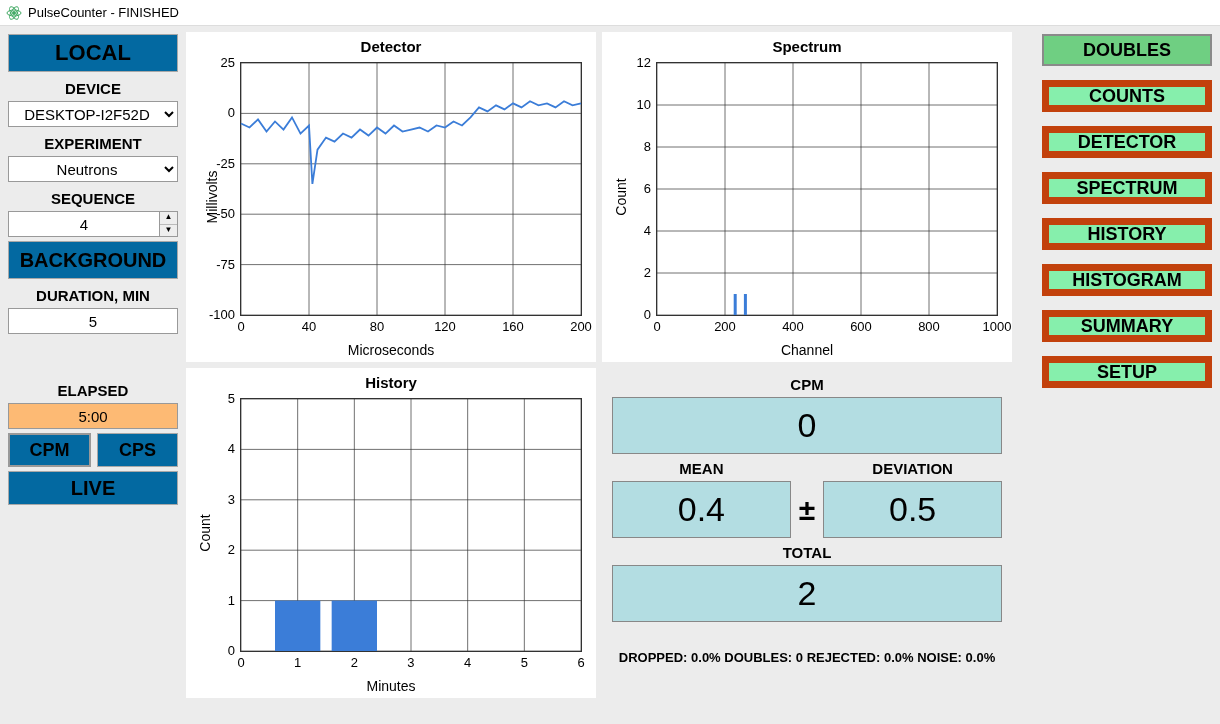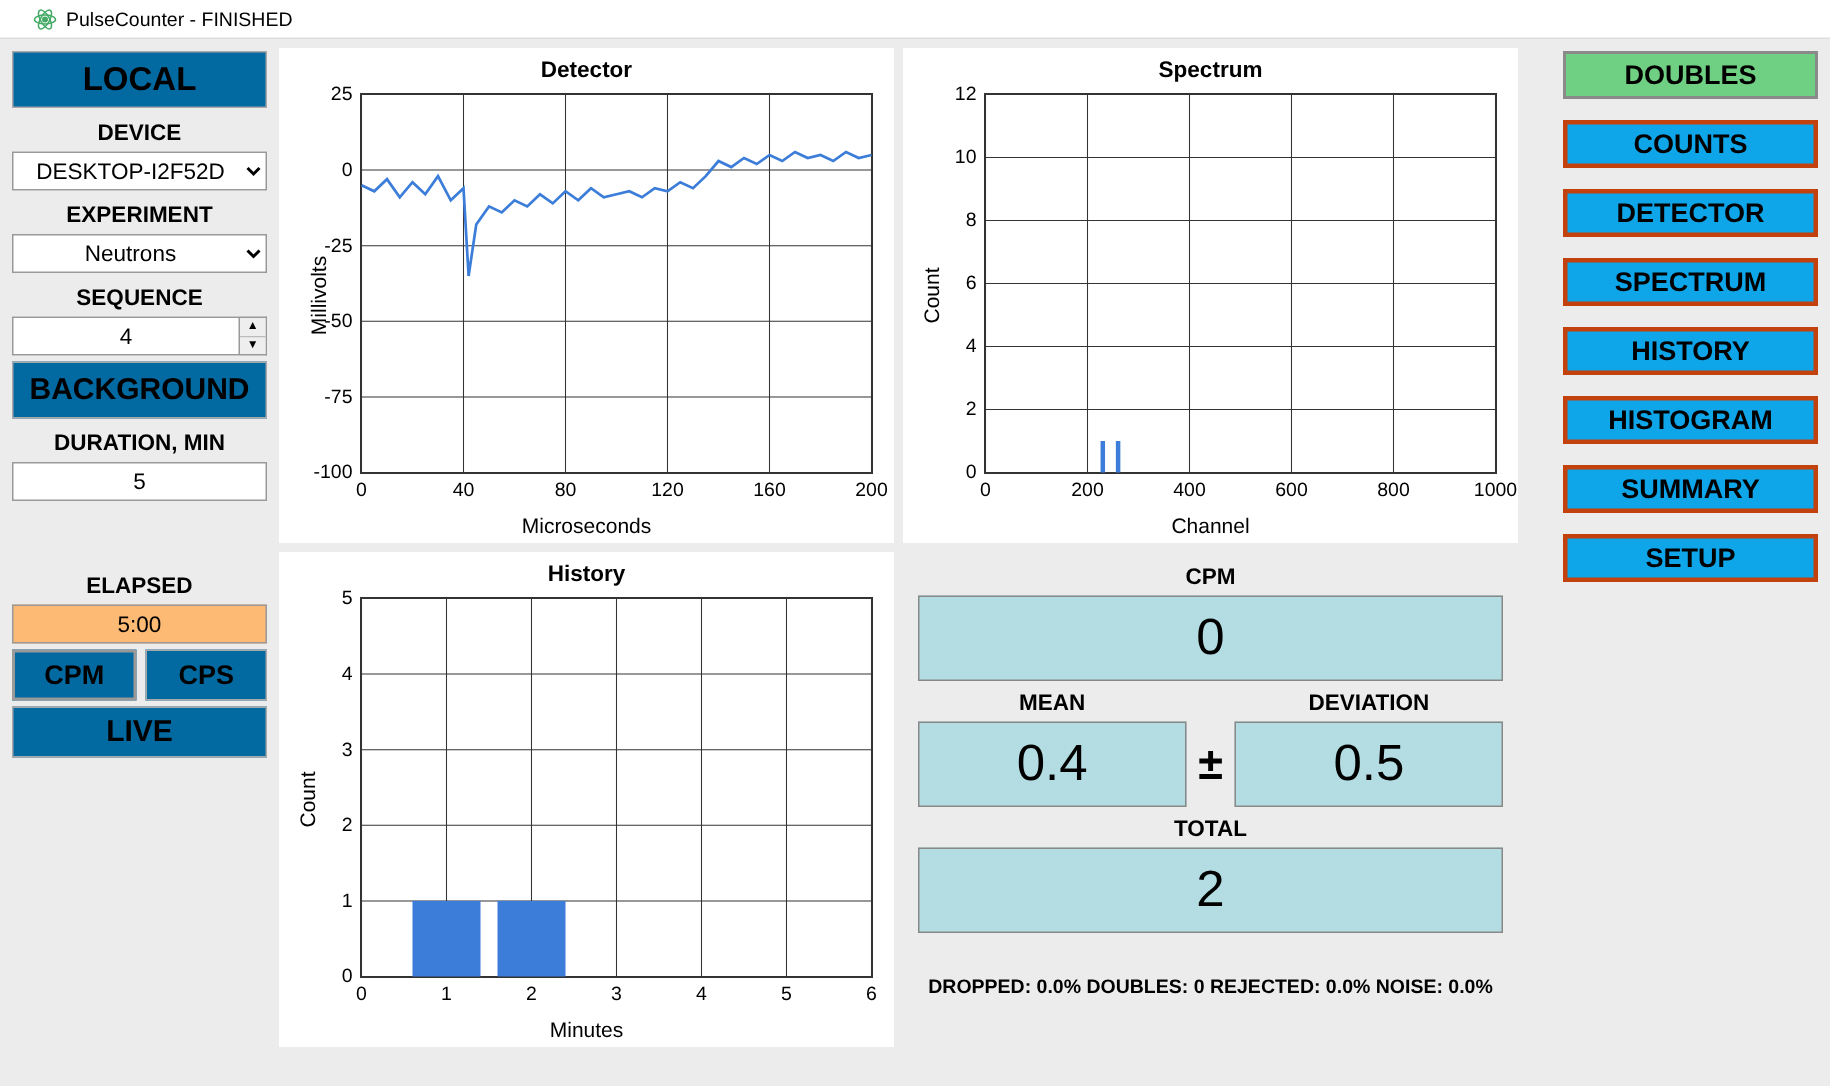--- a/index.html
+++ b/index.html
@@ -11,21 +11,21 @@
     height: 724px;
     overflow: hidden;
     color: #000;
   }
   .titlebar {
     height: 26px;
     background: #fff;
     border-bottom: 1px solid #ddd;
     display: flex;
     align-items: center;
-    padding: 0 22px;
+    padding: 0 6px;
     font-size: 13px;
   }
   .titlebar .app-icon {
     width: 16px; height: 16px; margin-right: 6px;
     display: inline-block;
   }
   .main {
     display: flex;
     height: 698px;
   }
@@ -43,21 +43,21 @@
     justify-content: center;
     font-weight: bold;
     border: 1px solid #999;
     background: #fff;
     height: 32px;
     font-size: 18px;
     user-select: none;
   }
   .btn-orange { background: #0369a1; border: 1px solid #a8a8a8; }
   .btn-pink   { background: #f8c0c8; border: 2px solid #4a90d9; height:38px; font-size:22px;}
-  .btn-green  { background: #0ea5e9; border:3px solid #c2410c; height:32px; font-size:18px;}
+  .btn-green  { background: #86efac; border:7px solid #c2410c; height:32px; font-size:18px;}
   .btn-green.active { background:#6fcf82; border:2px solid #8a8a8a;}
   .label {
     text-align: center;
     font-weight: bold;
     font-size: 15px;
     padding-top:4px;
   }
   select, input[type=text] {
     width: 100%;
     height: 26px;

